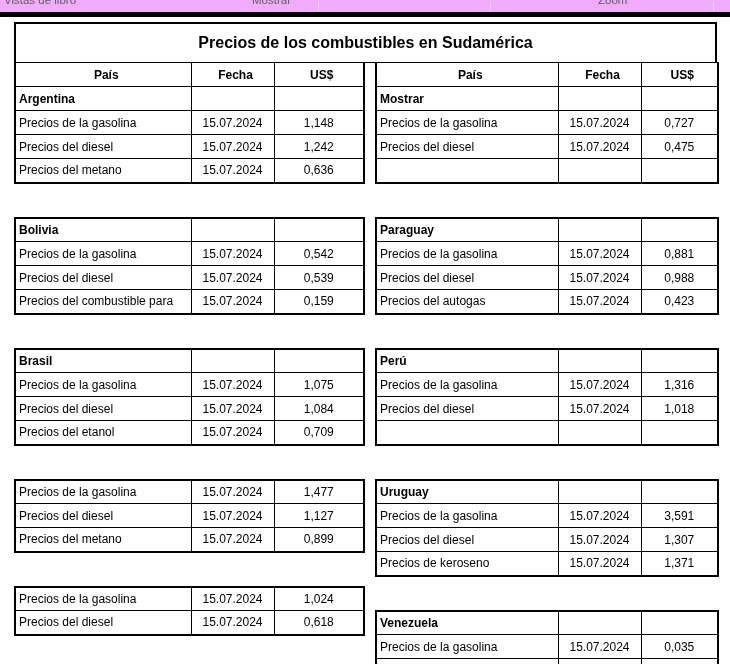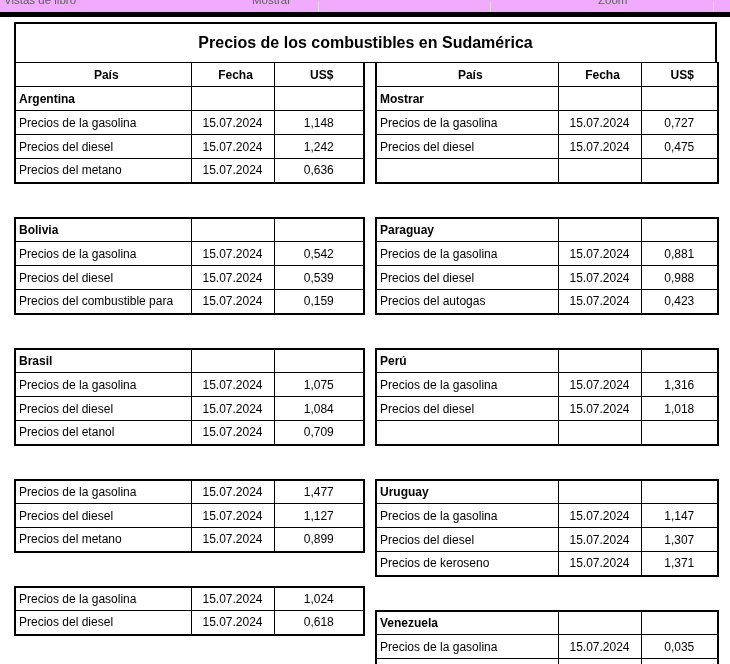--- a/index.html
+++ b/index.html
@@ -295,21 +295,21 @@
           </colgroup>
           <tbody>
             <tr>
               <td class="country">Uruguay</td>
               <td class="c"></td>
               <td class="c"></td>
             </tr>
             <tr>
               <td>Precios de la gasolina</td>
               <td class="c">15.07.2024</td>
-              <td class="c">1,147</td>
+              <td class="c">3,591</td>
             </tr>
             <tr>
               <td>Precios del diesel</td>
               <td class="c">15.07.2024</td>
               <td class="c">1,307</td>
             </tr>
             <tr>
               <td>Precios de keroseno</td>
               <td class="c">15.07.2024</td>
               <td class="c">1,371</td>

